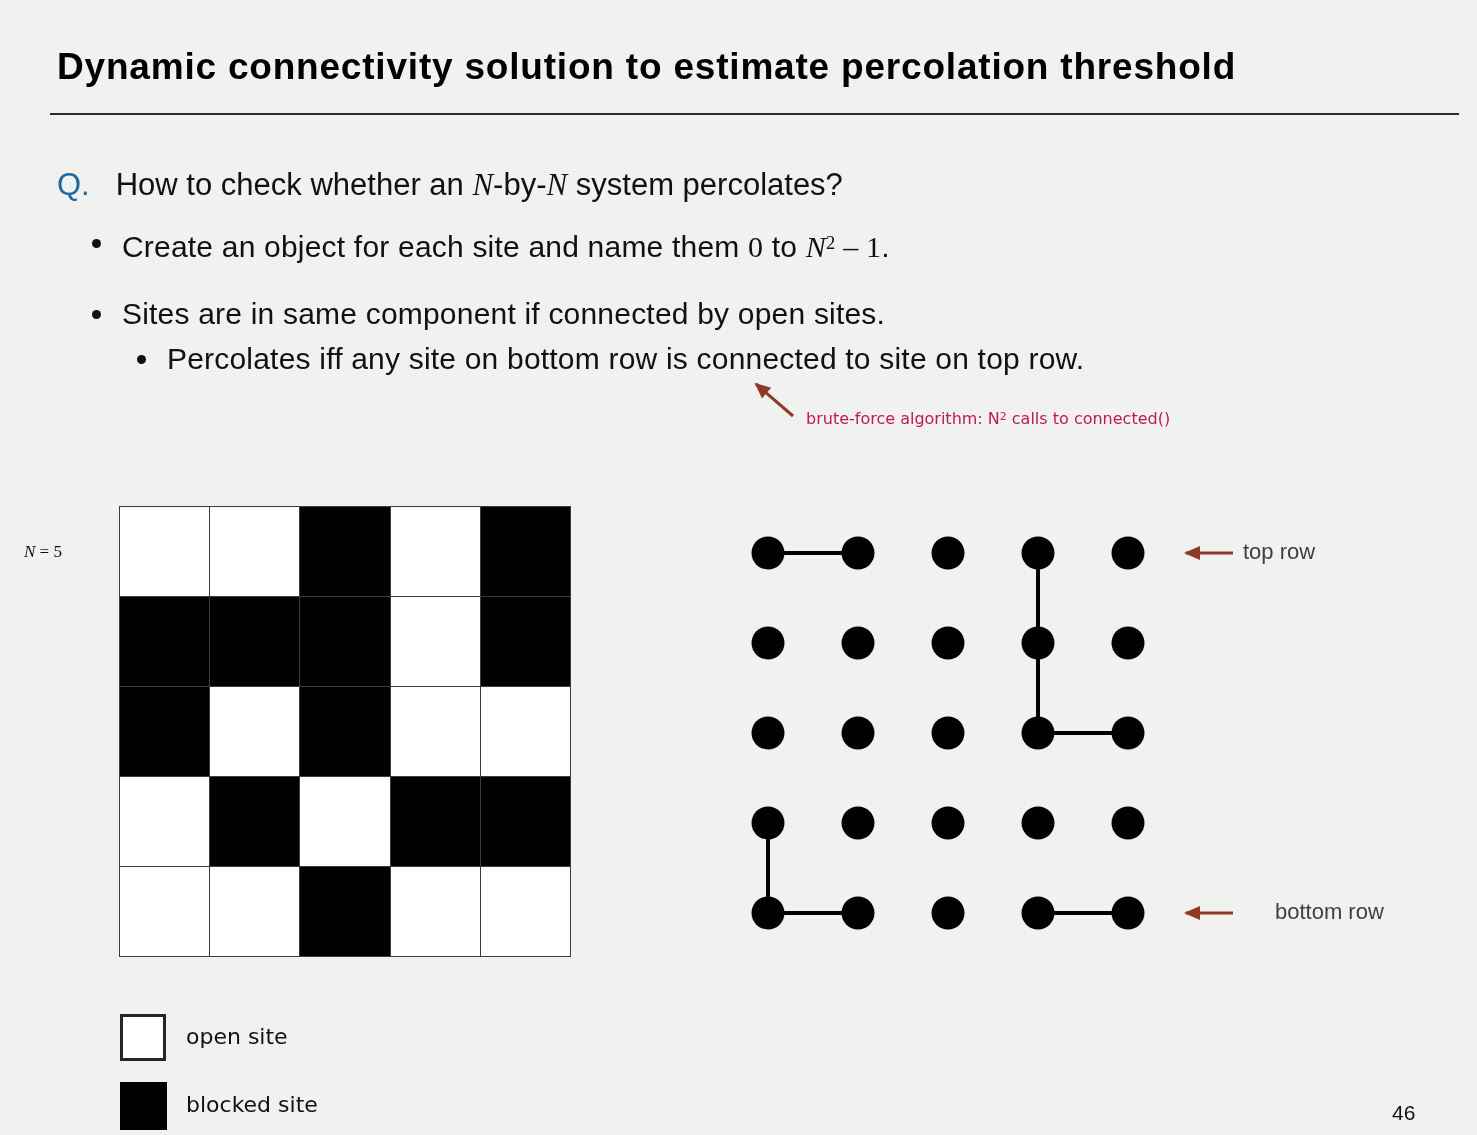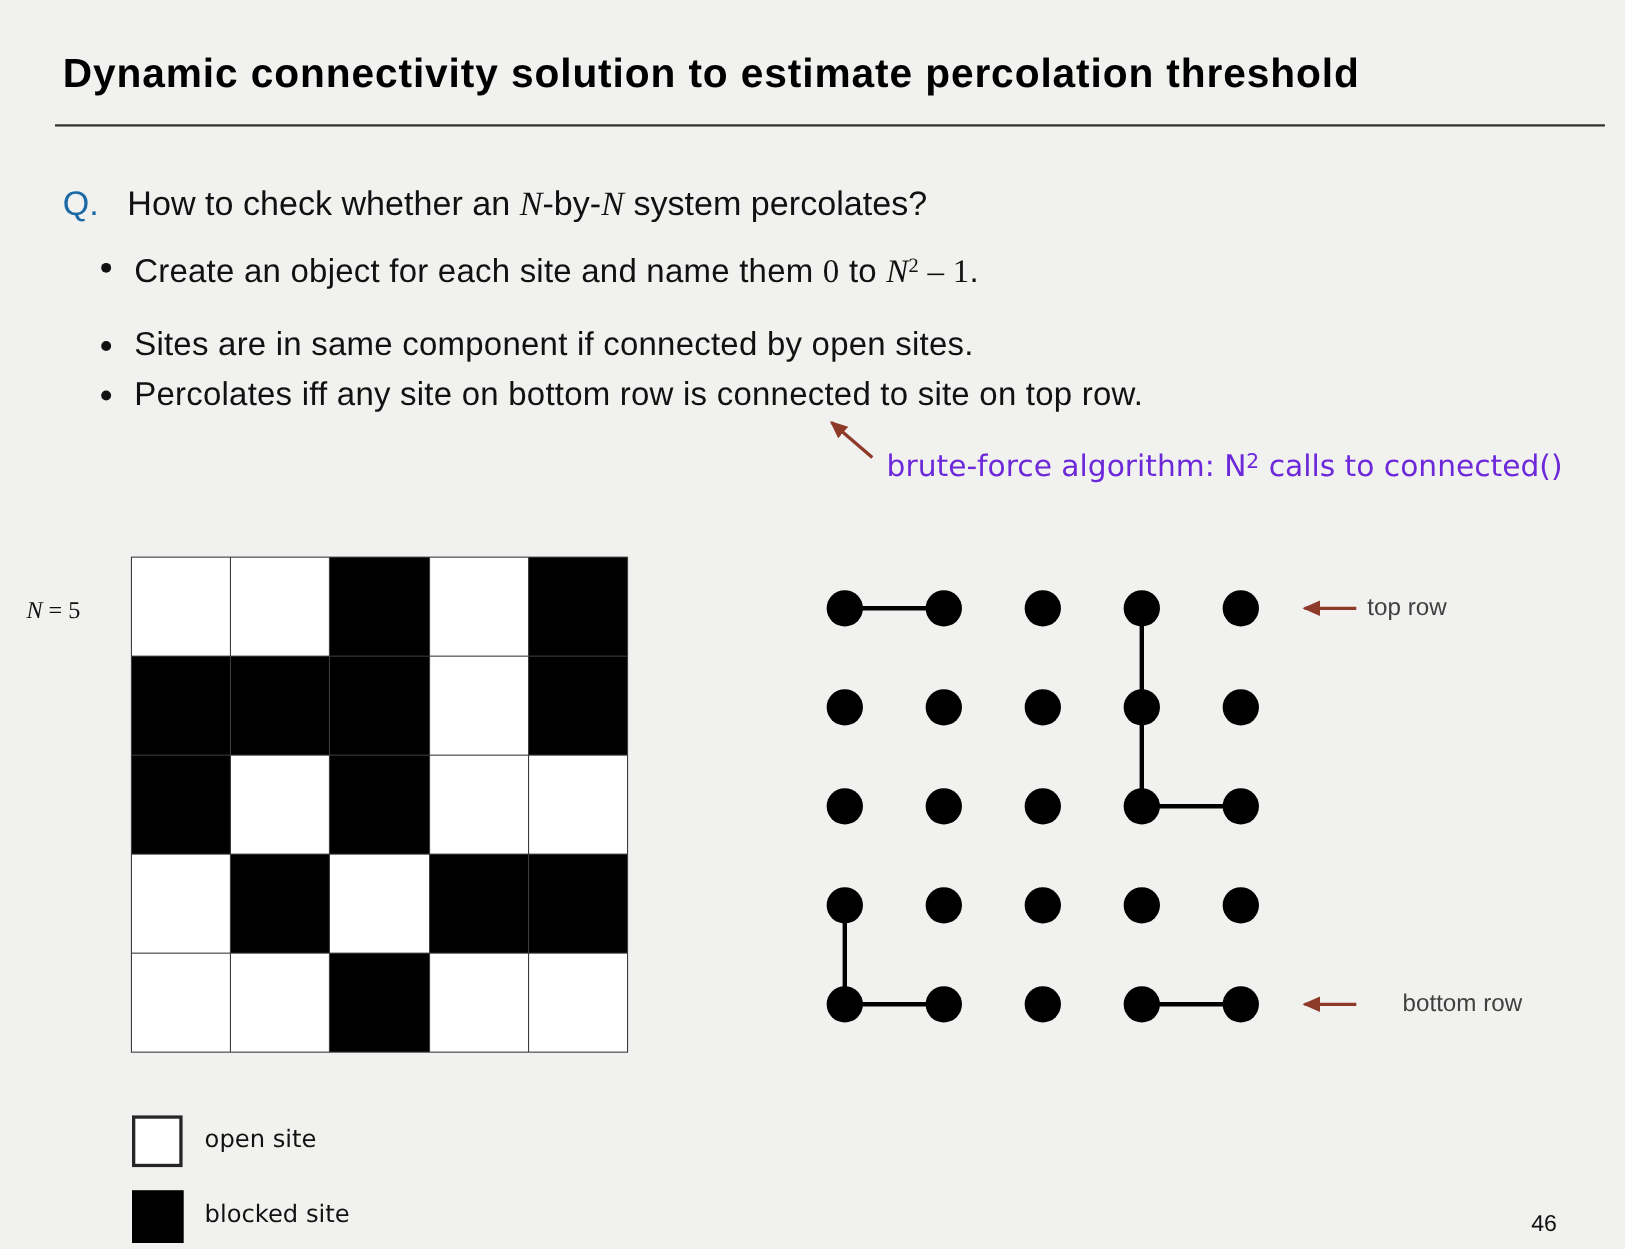--- a/index.html
+++ b/index.html
@@ -9,23 +9,23 @@
                letter-spacing:0.8px;color:#000;white-space:nowrap;}
   .rule{position:absolute;left:50px;top:113px;width:1409px;height:2px;background:#2e2e2e;}
   .question{position:absolute;left:57px;top:167px;font-size:31px;white-space:nowrap;}
   .q-prefix{color:#1b6aa5;margin-right:26px;}
   .bullet{position:absolute;left:122px;font-size:30px;letter-spacing:0.2px;white-space:nowrap;line-height:36px;}
   .bullet-dot{position:absolute;left:-30px;top:14px;width:9px;height:9px;border-radius:50%;background:#111;}
   .seg-math{font-family:"Liberation Serif",serif;font-style:italic;}
   .seg-mathrm{font-family:"Liberation Serif",serif;font-style:normal;}
   .seg-sup{font-family:"Liberation Serif",serif;font-size:0.62em;vertical-align:0.45em;}
   .seg-annsup{font-size:0.68em;vertical-align:0.4em;}
-  .annotation{position:absolute;left:806px;top:409px;font-size:27px;color:#6d28d9;
+  .annotation{position:absolute;left:806px;top:409px;font-size:16px;color:#be185d;
               font-family:"DejaVu Sans",sans-serif;white-space:nowrap;}
-  .n-label{position:absolute;left:24px;top:542px;font-size:22px;font-family:"Liberation Serif",serif;white-space:nowrap;}
+  .n-label{position:absolute;left:24px;top:542px;font-size:17px;font-family:"Liberation Serif",serif;white-space:nowrap;}
   .grid{position:absolute;left:119px;top:506px;width:452px;height:451px;display:grid;
         grid-template-rows:repeat(5,1fr);grid-template-columns:repeat(5,1fr);
         background:#3c3c3c;gap:1px;padding:1px;box-sizing:border-box;}
   .cell{background:#ffffff;}
   .cell.blocked{background:#000000;}
   .overlay{position:absolute;left:700px;top:370px;pointer-events:none;}
   .row-label{position:absolute;font-size:22px;color:#404040;font-family:Liberation Sans, sans-serif;
              line-height:26px;white-space:nowrap;}
   .row-label.top{left:1243px;top:539px;}
   .row-label.bottom{left:1243px;top:899px;margin-left:32px;}
@@ -49,21 +49,21 @@
   </div>
 
   <div class="bullet" style="top:225px;">
     <span class="bullet-dot"></span>
     <span><span class="seg-sans">Create an object for each site and name them </span><span class="seg-mathrm">0</span><span class="seg-sans"> to </span><span class="seg-math">N</span><span class="seg-sup">2</span><span class="seg-mathrm"> – 1</span><span class="seg-sans">.</span></span>
   </div>
   <div class="bullet" style="top:296px;">
     <span class="bullet-dot"></span>
     <span><span class="seg-sans">Sites are in same component if connected by open sites.</span></span>
   </div>
-  <div class="bullet" style="top:341px;">
+  <div class="bullet" style="top:341px;margin-left:45px;">
     <span class="bullet-dot"></span>
     <span><span class="seg-sans">Percolates iff any site on bottom row is connected to site on top row.</span></span>
   </div>
 
   <div class="annotation"><span class="seg-sans">brute-force algorithm: N</span><span class="seg-annsup">2</span><span class="seg-sans"> calls to connected()</span></div>
 
   <div class="n-label"><span class="seg-math">N</span><span class="seg-mathrm"> = 5</span></div>
 
   <div class="grid">
       <div class="cell"></div>

